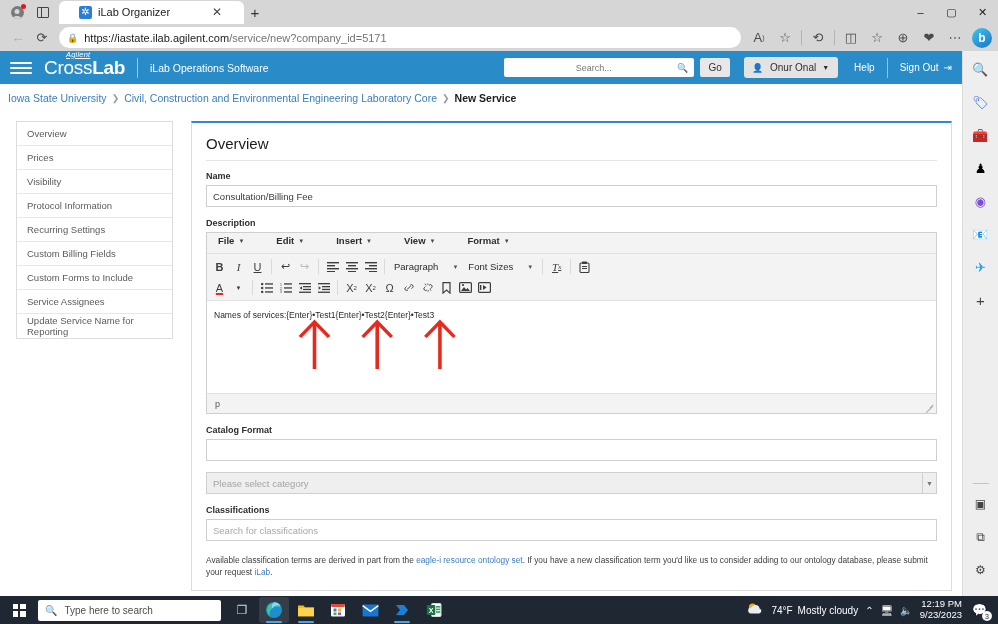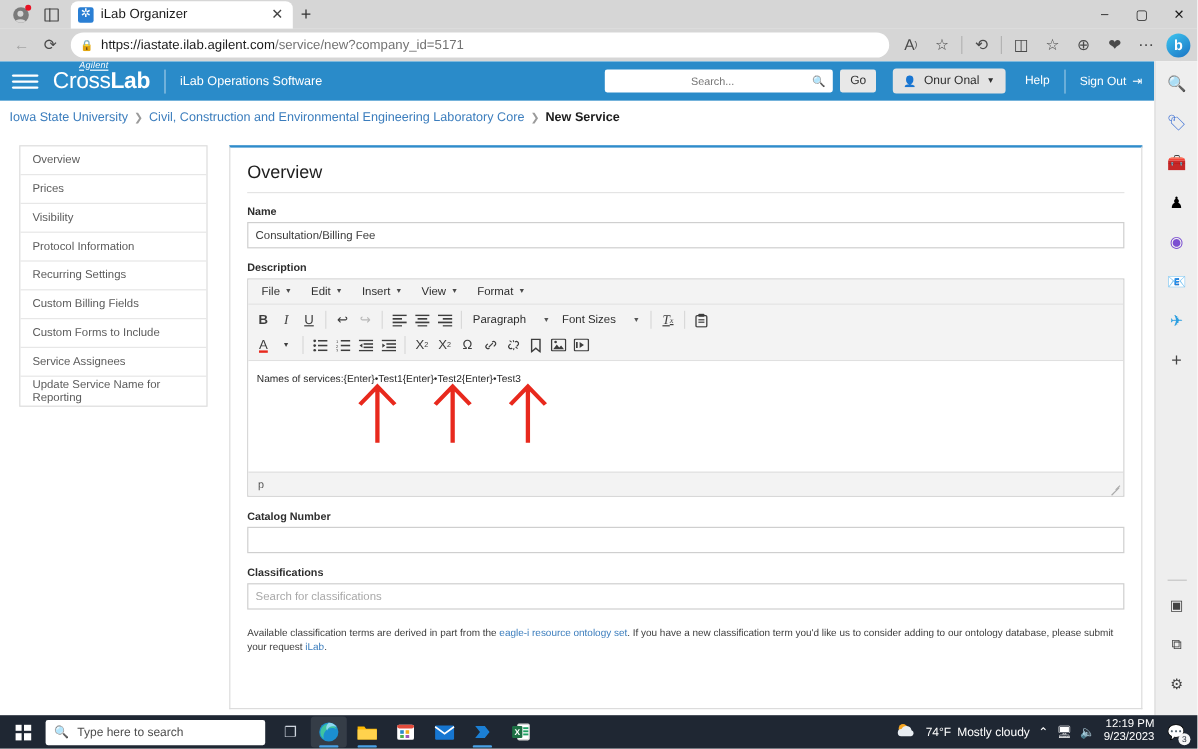--- a/index.html
+++ b/index.html
@@ -42,21 +42,21 @@
   }
   .tabsbtn i {
     width: 12px; height: 11px; border: 1.3px solid #444; border-radius: 1px; display: block;
     position: relative;
   }
   .tabsbtn i::after {
     content: ""; position: absolute; left: 3px; top: -1px; width: 1.3px; height: 11px; background: #444;
   }
   .tab {
     height: 23px; width: 185px; background: #fff; border-radius: 6px 6px 0 0;
-    display: flex; align-items: center; padding: 0 6px; margin-left: 3px;
+    display: flex; align-items: center; padding: 0 20px; margin-left: 3px;
     font-size: 11px; color: #1b1b1b; position: relative;
   }
   .tab-favicon {
     width: 13px; height: 13px; background: #2a7fd4; border-radius: 2px;
     margin-right: 6px; flex: 0 0 auto; position: relative;
   }
   .tab-favicon::after {
     content: "✲"; position: absolute; inset: 0; color: #fff; font-size: 10px;
     display: flex; align-items: center; justify-content: center; line-height: 1;
   }
@@ -188,21 +188,21 @@
   .selectbox .txt { flex: 1; padding: 0 6px; font-size: 9.5px; color: #a4a4a4; }
   .selectbox .arrowbtn {
     width: 14px; height: 20px; border-left: 1px solid #cfcfcf; background: #efefef;
     display: flex; align-items: center; justify-content: center; font-size: 7px; color: #777;
   }
 
   
   .editor { border: 1px solid #cfcfcf; margin-bottom: 11px; }
   .mce-menubar {
     height: 21px; background: #f3f3f3; border-bottom: 1px solid #e0e0e0;
-    display: flex; align-items: center; padding-left: 4px; gap: 2px;
+    display: flex; align-items: flex-start; padding-left: 4px; gap: 18px; font-weight: bold;
   }
   .mce-menu {
     font-size: 9.5px; color: #2c2c2c; padding: 2px 7px; display: flex; align-items: center; gap: 4px;
   }
   .mce-menu .c { font-size: 6px; color: #4a4a4a; }
   .mce-toolbar {
     background: #f3f3f3; border-bottom: 1px solid #e0e0e0; padding: 2px 3px;
   }
   .trow { display: flex; align-items: center; height: 21px; }
   .tbtn {
@@ -621,25 +621,29 @@
               </g>
             </svg>
           </div>
 
           <div class="mce-status">
             <span>p</span>
             <span class="resize-grip"></span>
           </div>
         </div>
 
-        <div class="flabel">Catalog Number</div>
+        <div class="flabel">Catalog Format</div>
         <div class="finput">
             <span></span>
           </div>
 
+        <div class="selectbox">
+          <span class="txt">Please select category</span>
+          <span class="arrowbtn">▼</span>
+        </div>
 
         <div class="flabel">Classifications</div>
         <div class="finput placeholder">
             <span>Search for classifications</span>
           </div>
 
         <div class="hint">
           <span>Available classification terms are derived in part from the </span><a>eagle-i resource ontology set</a><span>. If you have a new classification term you'd like us to consider adding to our ontology database, please submit your request </span><a>iLab</a><span>.</span>
         </div>
       </div>

